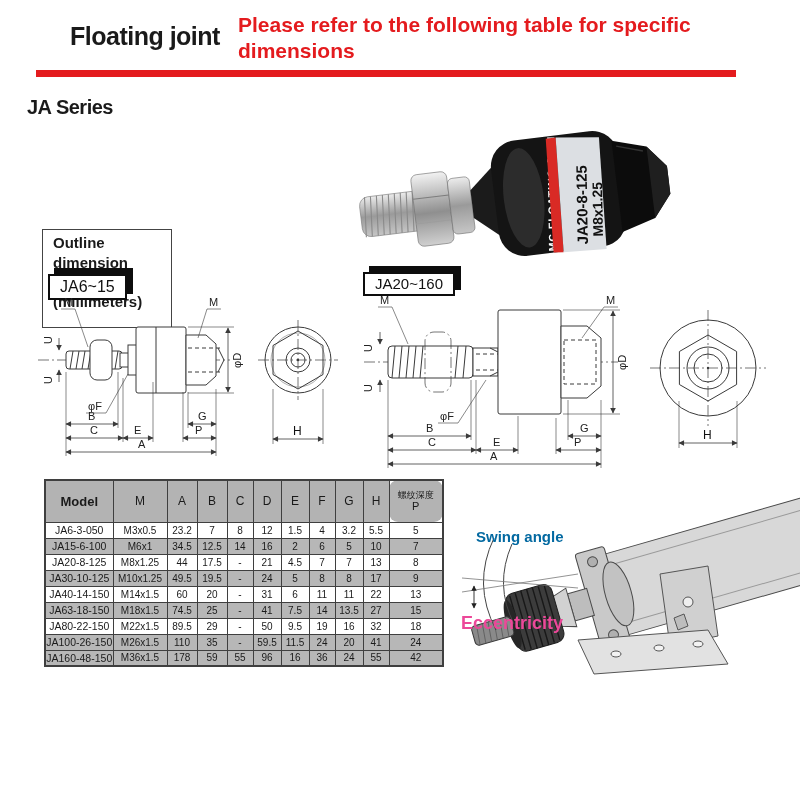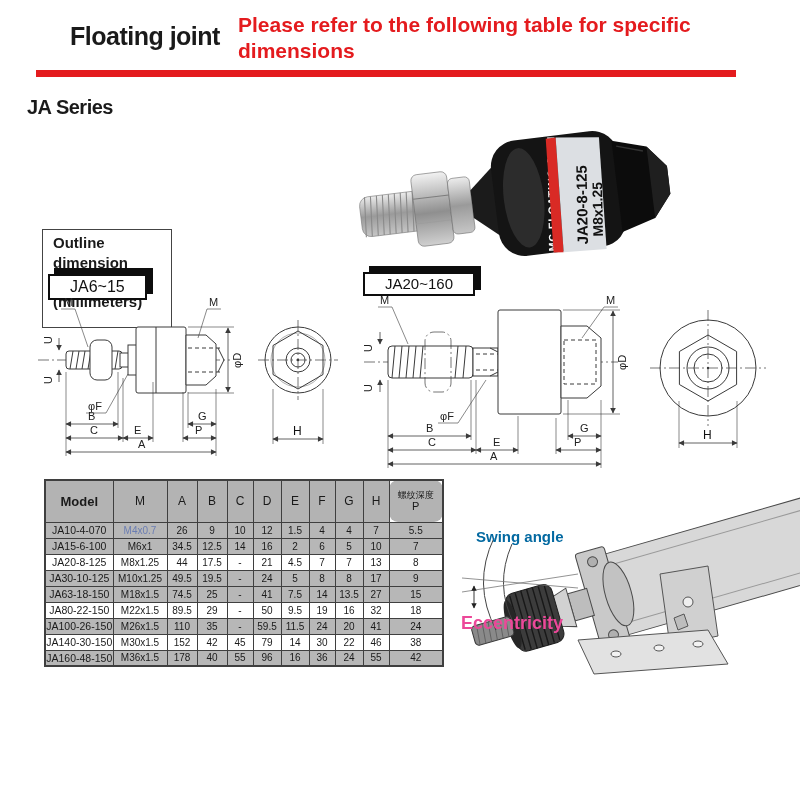--- a/index.html
+++ b/index.html
@@ -19,21 +19,21 @@
   .page-title{left:30px;top:22px;font-size:25px;font-weight:bold;letter-spacing:-0.5px;margin-left:40px;}
   .notice{left:238px;top:12px;width:475px;font-size:21px;font-weight:bold;line-height:1.22;color:var(--accent);}
   .red-bar{left:36px;top:70px;width:700px;height:7px;background:var(--accent);}
   .series-title{left:27px;top:96px;font-size:20px;font-weight:bold;letter-spacing:-0.5px;}
   .outline-box{
     left:42px;top:229px;width:130px;border:1.5px solid #444;background:#fff;
     padding:3px 6px 16px 10px;font-size:15px;font-weight:bold;line-height:1.3;
   }
   .tag{
     background:#fff;border:2px solid #0d0d0d;box-shadow:6px -6px 0 #0d0d0d;
-    padding:0 20px;font-size:16px;color:#111;line-height:1.35;display:inline-block;
+    padding:0 10px;font-size:16px;color:#111;line-height:1.35;display:inline-block;
   }
   .tag-left{left:48px;top:274px;}
   .tag-right{left:363px;top:272px;font-size:15px;}
   svg{position:absolute;overflow:visible;}
   svg text{font-family:"Liberation Sans","DejaVu Sans",sans-serif;}
   .ln{stroke:var(--line);stroke-width:1;fill:none;}
   .lnf{stroke:var(--line);stroke-width:1;fill:#fff;}
   .cl{stroke:var(--line);stroke-width:0.7;fill:none;stroke-dasharray:11 3 2 3;}
   .dsh{stroke-dasharray:4 3;}
   .ext{stroke:var(--line);stroke-width:0.6;fill:none;}
@@ -262,32 +262,32 @@
         <th>C</th>
         <th>D</th>
         <th>E</th>
         <th>F</th>
         <th>G</th>
         <th>H</th>
         <th>螺纹深度<div class="sub">P</div></th>
       </tr>
     </thead>
   <tbody>
-      <tr class="stripe">
-        <td>JA10-4-070</td>
-        <td style="color: rgb(106, 125, 179);">M4x0.7</td>
-        <td>26</td>
-        <td>9</td>
-        <td>10</td>
+      <tr>
+        <td>JA6-3-050</td>
+        <td>M3x0.5</td>
+        <td>23.2</td>
+        <td>7</td>
+        <td>8</td>
         <td>12</td>
         <td>1.5</td>
         <td>4</td>
-        <td>4</td>
-        <td>7</td>
+        <td>3.2</td>
         <td>5.5</td>
+        <td>5</td>
       </tr>
       <tr class="stripe">
         <td>JA15-6-100</td>
         <td>M6x1</td>
         <td>34.5</td>
         <td>12.5</td>
         <td>14</td>
         <td>16</td>
         <td>2</td>
         <td>6</td>
@@ -314,20 +314,33 @@
         <td>49.5</td>
         <td>19.5</td>
         <td>-</td>
         <td>24</td>
         <td>5</td>
         <td>8</td>
         <td>8</td>
         <td>17</td>
         <td>9</td>
       </tr>
+      <tr>
+        <td>JA40-14-150</td>
+        <td>M14x1.5</td>
+        <td>60</td>
+        <td>20</td>
+        <td>-</td>
+        <td>31</td>
+        <td>6</td>
+        <td>11</td>
+        <td>11</td>
+        <td>22</td>
+        <td>13</td>
+      </tr>
       <tr class="stripe">
         <td>JA63-18-150</td>
         <td>M18x1.5</td>
         <td>74.5</td>
         <td>25</td>
         <td>-</td>
         <td>41</td>
         <td>7.5</td>
         <td>14</td>
         <td>13.5</td>
@@ -353,38 +366,25 @@
         <td>110</td>
         <td>35</td>
         <td>-</td>
         <td>59.5</td>
         <td>11.5</td>
         <td>24</td>
         <td>20</td>
         <td>41</td>
         <td>24</td>
       </tr>
-      <tr>
-        <td>JA140-30-150</td>
-        <td>M30x1.5</td>
-        <td>152</td>
-        <td>42</td>
-        <td>45</td>
-        <td>79</td>
-        <td>14</td>
-        <td>30</td>
-        <td>22</td>
-        <td>46</td>
-        <td>38</td>
-      </tr>
       <tr class="stripe">
         <td>JA160-48-150</td>
         <td>M36x1.5</td>
         <td>178</td>
-        <td>40</td>
+        <td>59</td>
         <td>55</td>
         <td>96</td>
         <td>16</td>
         <td>36</td>
         <td>24</td>
         <td>55</td>
         <td>42</td>
       </tr>
     </tbody>
 </table>

